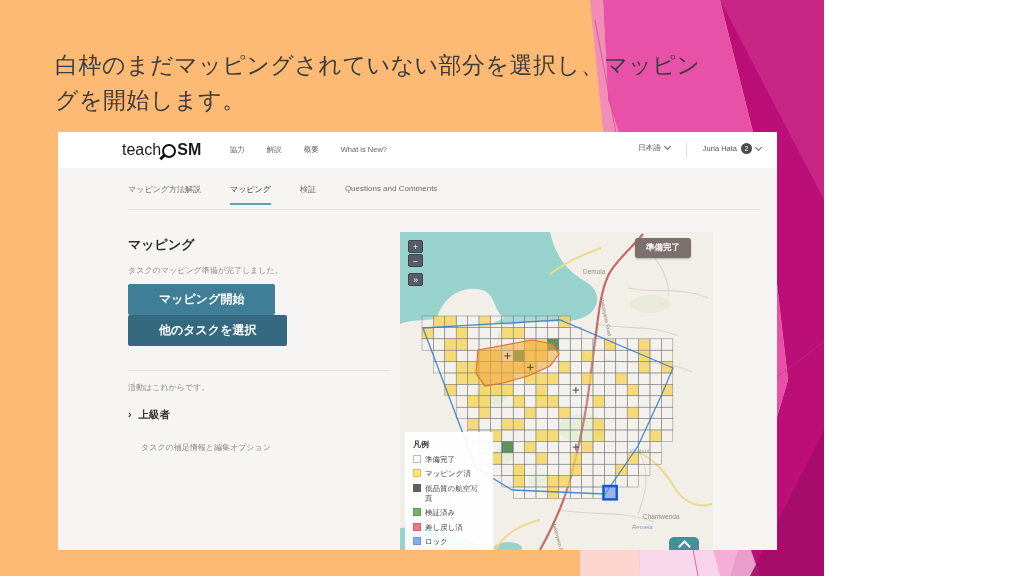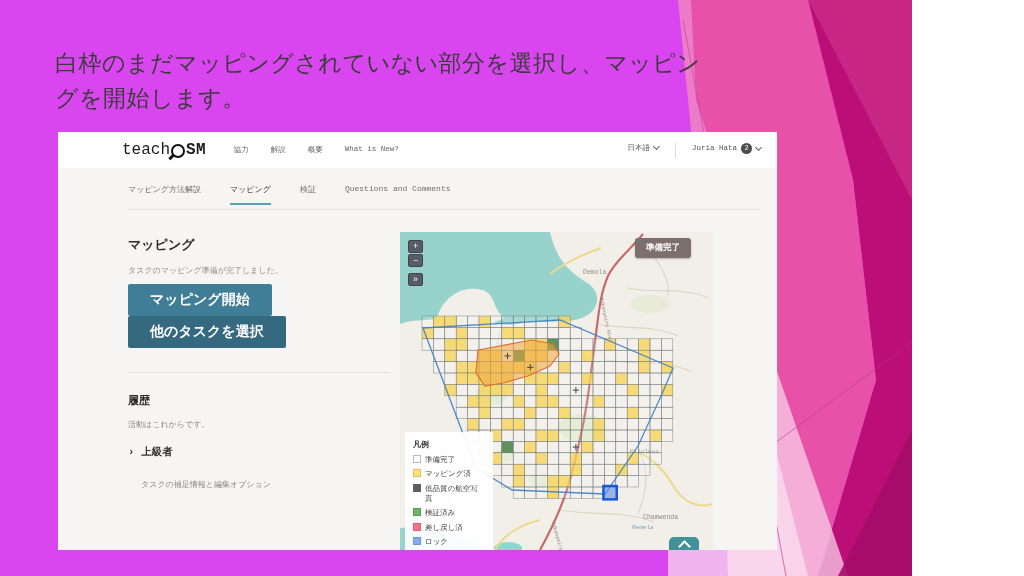--- a/index.html
+++ b/index.html
@@ -1,17 +1,17 @@
 <!DOCTYPE html>
 <html><head>
 <meta charset="utf-8">
 <style>
   html,body{margin:0;padding:0;background:#fff;}
-  .slide{position:relative;width:912px;height:576px;background:#d946ef;overflow:hidden;
-         font-family:Liberation Mono, monospace;}
+  .slide{position:relative;width:824px;height:576px;background:#fdba74;overflow:hidden;
+         font-family:Liberation Sans, sans-serif;}
   
   .deco{position:absolute;top:0;right:0;width:244px;height:576px;}
   
   .title{position:absolute;left:55px;top:48px;font-size:23px;line-height:35px;color:#3c3c3c;letter-spacing:.5px;}
   
   .shot{position:absolute;left:58px;top:132px;width:719px;height:418px;background:#fff;}
   .app-header{height:36px;display:flex;align-items:center;padding:0 16px 0 64px;background:#fff;}
   .logo{display:flex;align-items:center;font-size:16px;color:#1b1b1b;cursor:pointer;}
   .logo .teach{font-weight:400;}
   .lens{position:relative;display:inline-block;width:10px;height:10px;border:2.5px solid #111;border-radius:50%;margin:0 1px 0 1px;top:1px;}
@@ -25,21 +25,21 @@
   .user{display:flex;align-items:center;cursor:pointer;}
   .badge{width:11px;height:11px;border-radius:50%;background:#4c4c4c;color:#fff;font-size:7px;display:inline-flex;align-items:center;justify-content:center;margin-left:4px;}
   .app-body{position:relative;height:382px;background:#f6f5f3;}
   .tabs{position:absolute;left:70px;top:16px;display:flex;gap:29px;font-size:8px;color:#6e6e6e;}
   .tab{padding-bottom:8px;cursor:pointer;}
   .tab.active{color:#3a3a3a;border-bottom:2px solid #5ba3b2;}
   .tab-divider{position:absolute;left:70px;top:41px;width:632px;height:1px;background:#e3e1dd;}
   .left-col{position:absolute;left:70px;top:58px;width:266px;}
   .map-heading{font-size:13px;font-weight:700;color:#2a2a2a;margin:10px 0 0;}
   .status{font-size:8px;color:#8a8a8a;margin-top:11px;}
-  .btn{display:block;border:none;color:#fff;font-weight:700;font-size:14px;padding:7px 22px;border-radius:2px;margin-top:0;cursor:pointer;font-family:inherit;}
+  .btn{display:block;border:none;color:#fff;font-weight:700;font-size:12px;padding:7px 31px;border-radius:2px;margin-top:0;cursor:pointer;font-family:inherit;}
   .btn.primary{background:#3f7e96;}
   .btn.secondary{background:#35697f;}
   .divider{width:262px;height:1px;background:#e3e1dd;margin-top:24px;}
   .history-heading{font-size:11px;font-weight:700;color:#2a2a2a;margin:20px 0 0;}
   .advanced{margin-top:15px;font-size:10.5px;font-weight:700;color:#333;cursor:pointer;}
   .adv-chev{margin-right:7px;font-weight:700;}
   .adv-sub{font-size:8px;color:#8a8a8a;margin:20px 0 0 13px;}
   
   .map{position:absolute;left:342px;top:64px;width:313px;height:318px;overflow:hidden;background:#f2efe9;}
   #map-svg{position:absolute;left:0;top:0;}
@@ -111,21 +111,20 @@
           <span class="tab">Questions and Comments</span>
         </div>
       <div class="tab-divider"></div>
 
       <aside class="left-col">
         <h2 class="map-heading">マッピング</h2>
         <p class="status">タスクのマッピング準備が完了しました。</p>
         <button class="btn primary">マッピング開始</button>
         <button class="btn secondary">他のタスクを選択</button>
         <div class="divider"></div>
-        <h3 class="history-heading">履歴</h3>
         <p class="status">活動はこれからです。</p>
         <div class="advanced">
           <span class="adv-chev">›</span><span>上級者</span>
         </div>
         <p class="adv-sub">タスクの補足情報と編集オプション</p>
       </aside>
 
       <div class="map">
         <svg id="map-svg" width="313" height="318" viewBox="0 0 313 318">
           <rect x="0" y="0" width="313" height="318" fill="#f2efe9"></rect>

